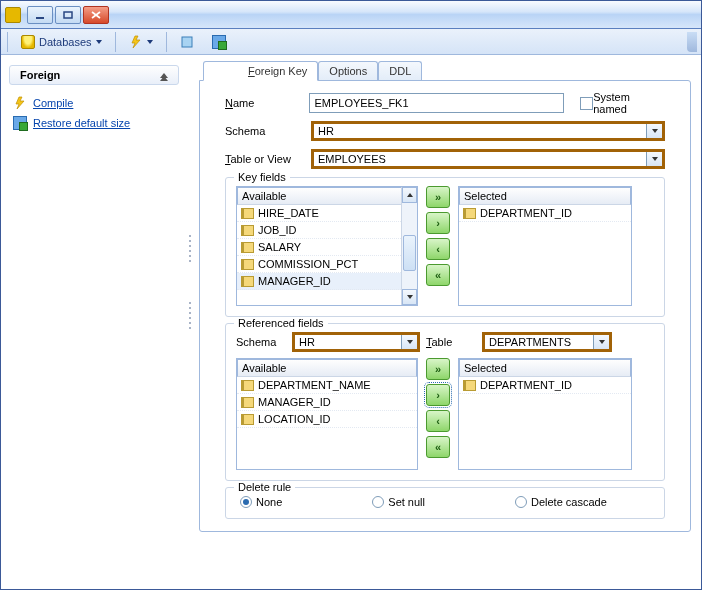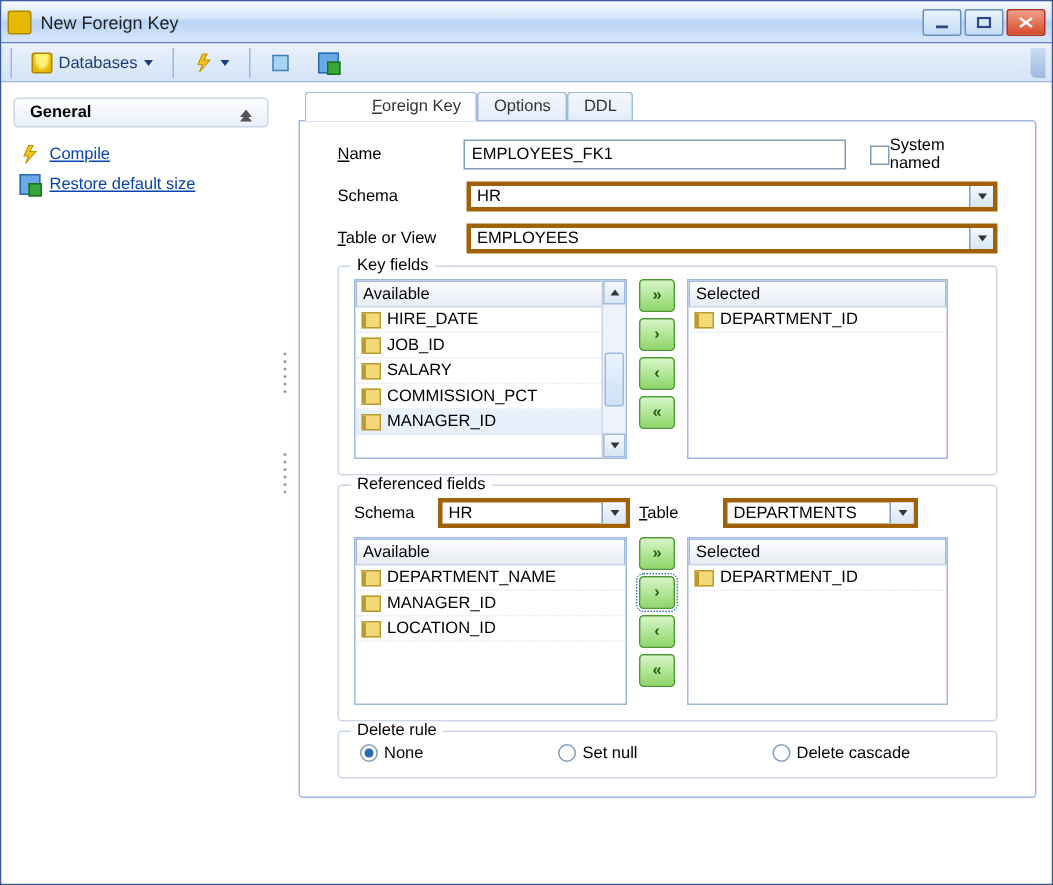--- a/index.html
+++ b/index.html
@@ -246,21 +246,20 @@
   .db-icon{width:14px;height:14px;background:radial-gradient(ellipse at 50% 20%,#fff176 40%,#e6b800 70%);border-radius:2px;border:1px solid #aa8800;}
   svg { display:block; }
 </style>
 </head>
 <body>
 
 <div class="window">
 
   <div class="titlebar">
     <span class="app-icon"></span>
-    <span class="title">New Foreign Key</span>
     <div class="win-buttons">
       <div class="win-btn">
           <svg width="10" height="8">
             <rect x="1" y="6" width="8" height="2" fill="#2a4782"></rect>
           </svg>
         </div>
       <div class="win-btn">
           <svg width="10" height="8">
             <rect x="1" y="1" width="8" height="6" fill="none" stroke="#2a4782" stroke-width="1.5"></rect>
           </svg>
@@ -299,21 +298,21 @@
     <div class="tbtn">
       <span class="restore-icon"></span>
     </div>
     <div class="toolbar-right"></div>
   </div>
 
   <div class="main">
 
     <div class="sidenav">
       <div class="sidenav-header">
-        <span>General</span>
+        <span>Foreign</span>
         <span class="chev-up"></span>
       </div>
       <div class="side-links">
         <a class="side-link">
           <span class="mini-icon lightning">
             <svg width="14" height="14">
                 <polygon points="6,1 3,8 6,8 4,13 11,5 7,5 9,1" fill="#f5c518" stroke="#c08f00" stroke-width="0.7"></polygon>
               </svg>
           </span>
           <span>Compile</span>

